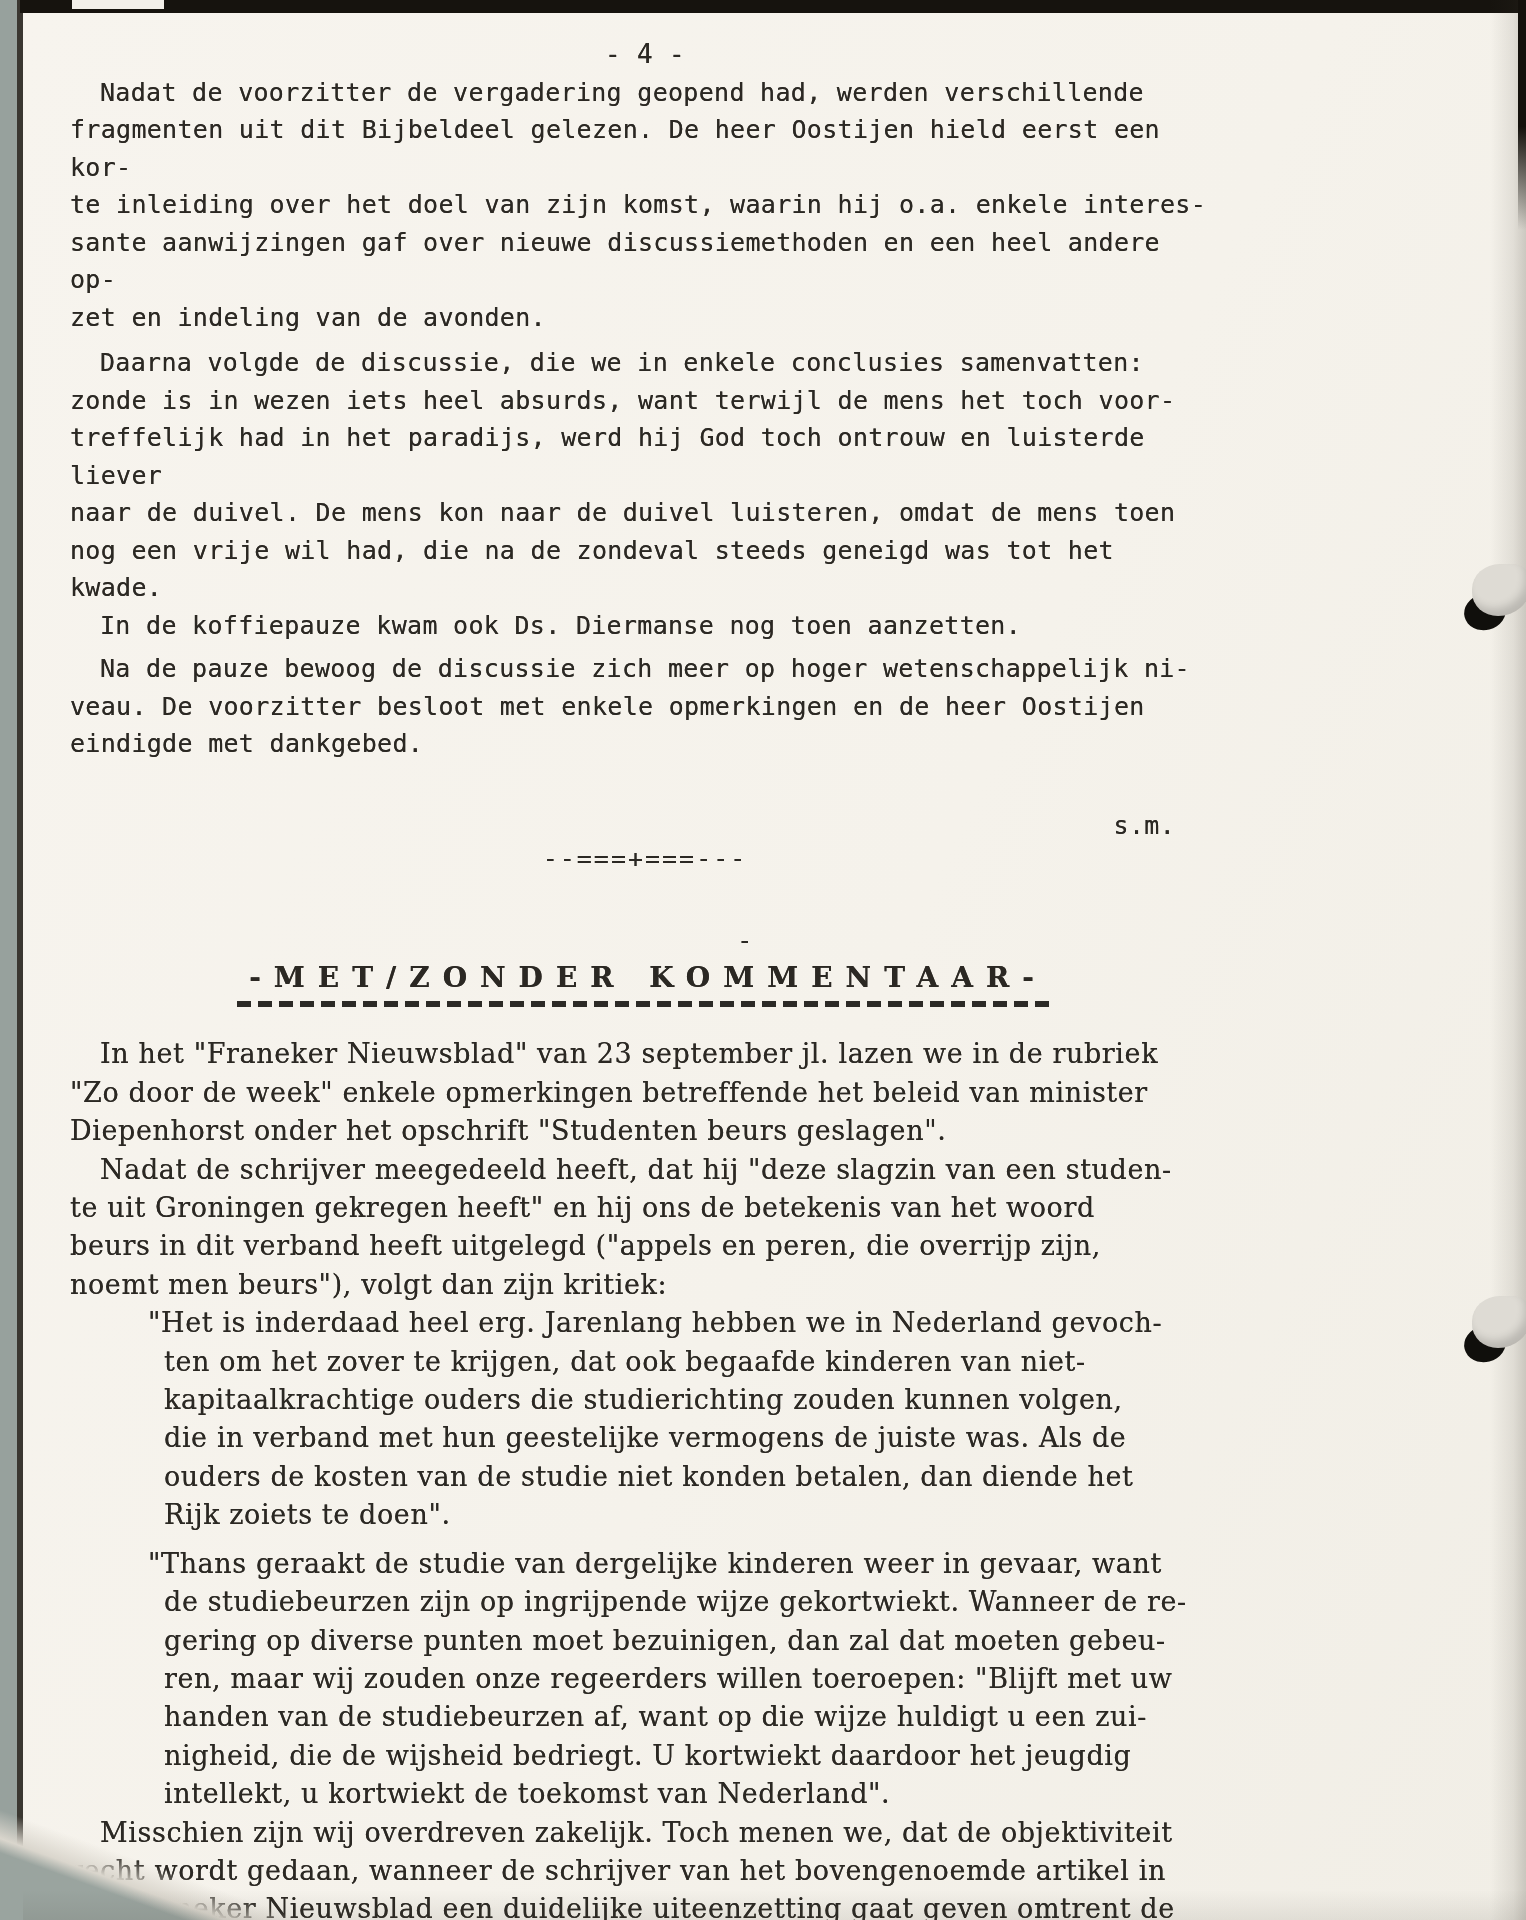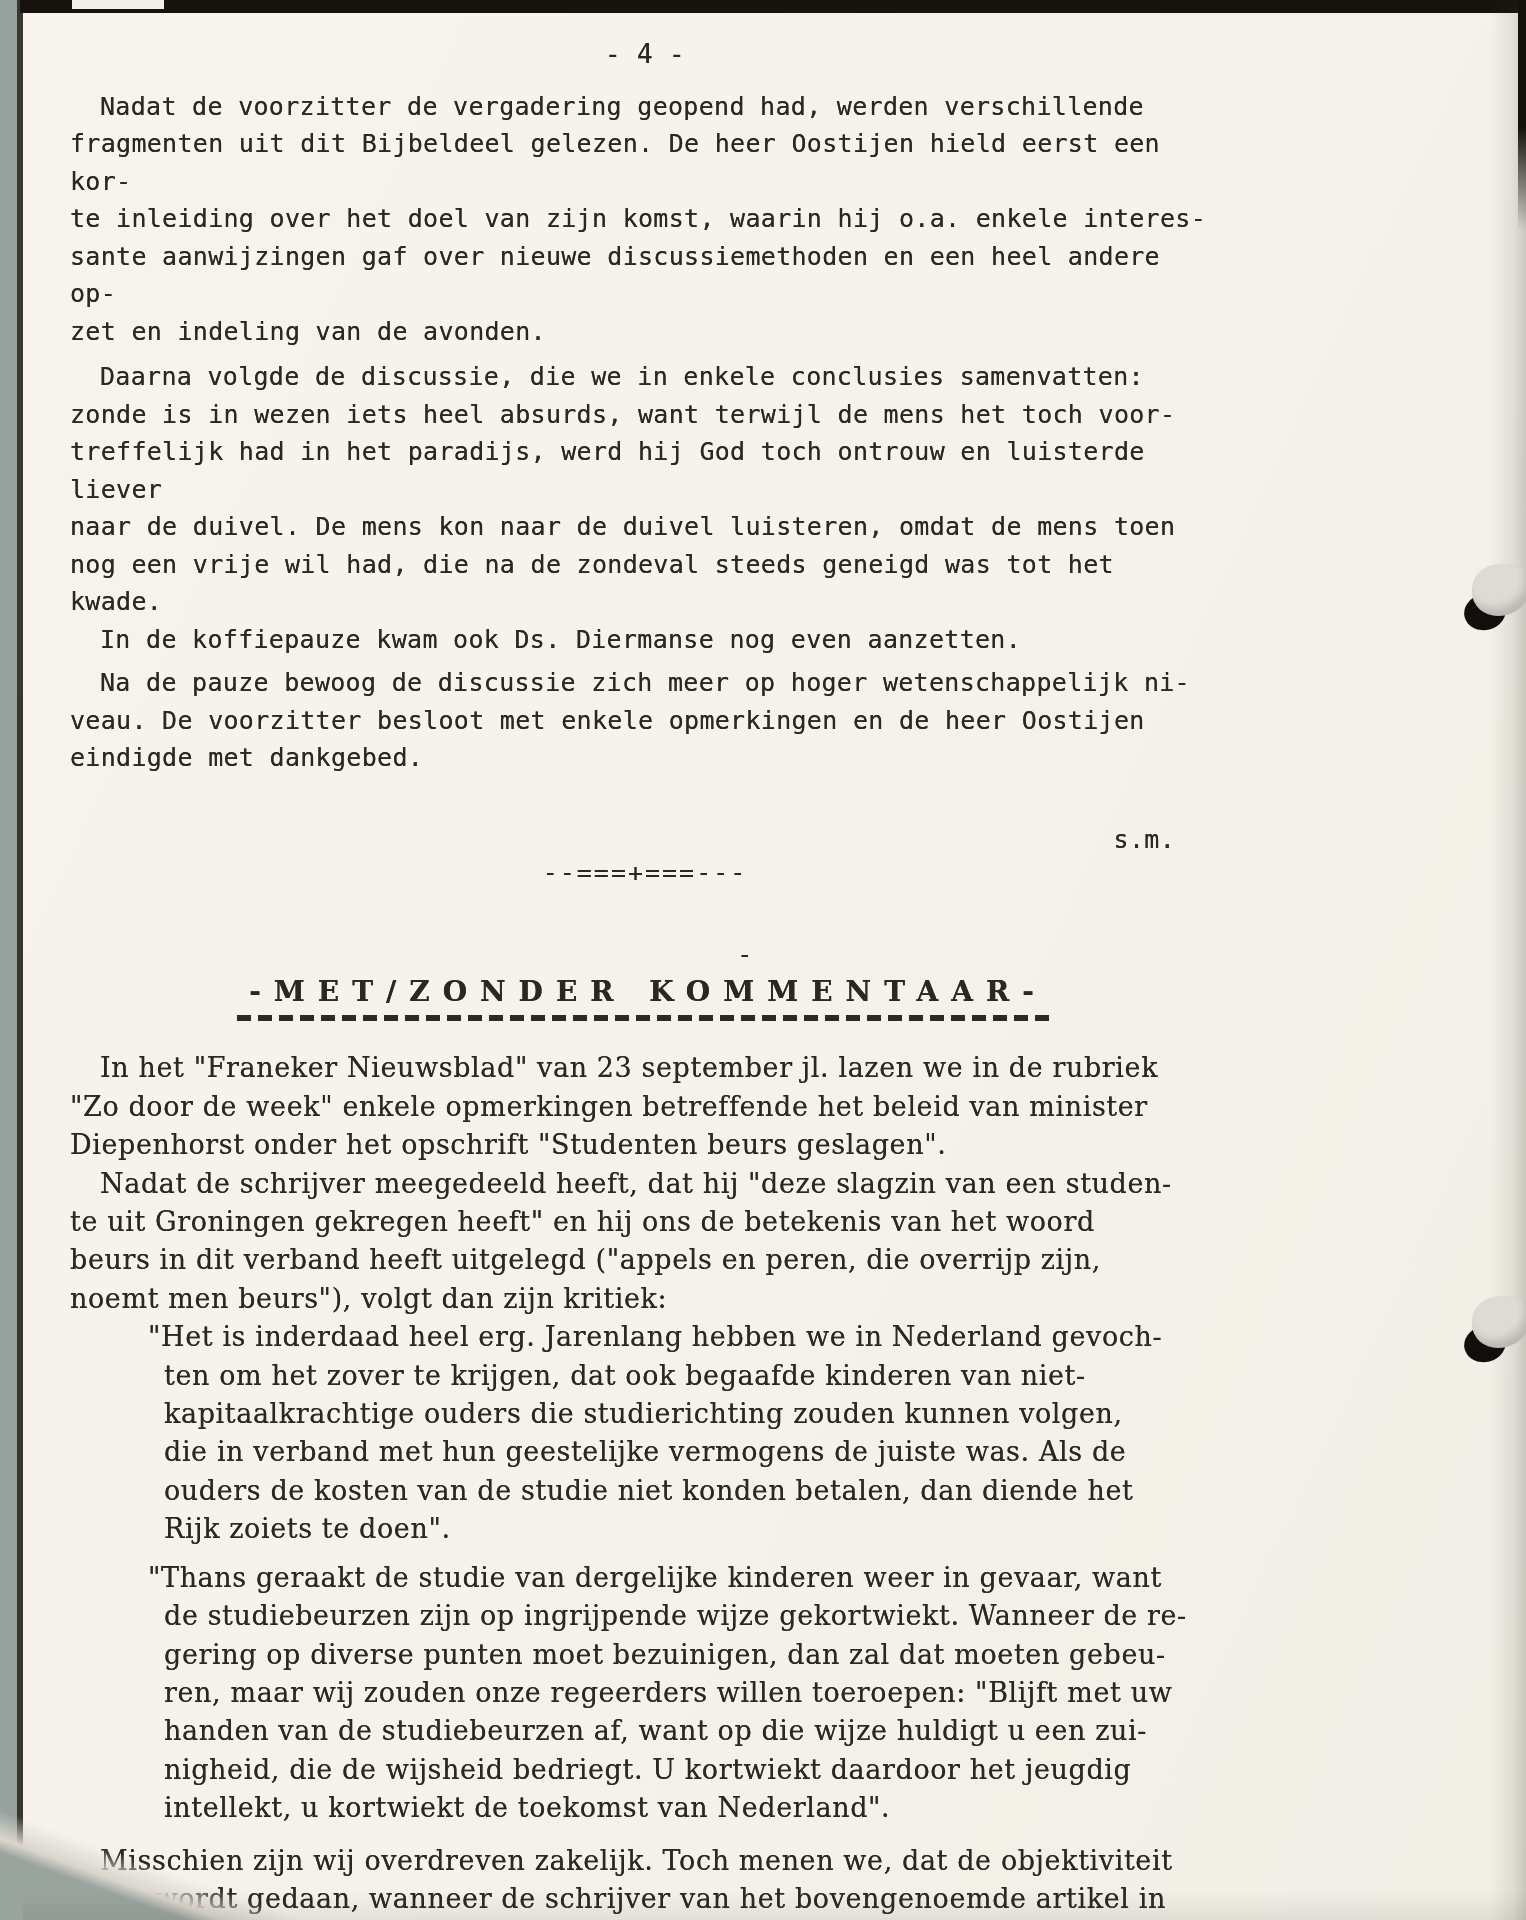--- a/index.html
+++ b/index.html
@@ -43,21 +43,21 @@
 
   
   .content{position:absolute;left:47px;top:0;width:1150px;color:#2b2823;}
   .mono{font-family:"DejaVu Sans Mono",monospace;font-size:25px;line-height:37.5px;
         letter-spacing:0.3px;text-shadow:0 0 0.5px rgba(43,40,35,0.8);margin-top:44px;}
   .serif{font-family:"DejaVu Serif",serif;font-size:27px;line-height:38.4px;
         letter-spacing:0.6px;text-shadow:0 0 0.6px rgba(43,40,35,0.8);}
   .para{margin:0;white-space:pre-wrap;}
   .indent{text-indent:30px;}
   .page-number{margin-top:36px;text-align:center;font-size:26px;}
-  .mt8{margin-top:8px;} .mt6{margin-top:6px;} .mt10{margin-top:10px;} .mt14{margin-top:14px;}
+  .mt8{margin-top:8px;} .mt6{margin-top:6px;} .mt10{margin-top:10px;} .mt14{}
   .signature{text-align:right;padding-right:45px;}
   .separator{text-align:center;margin-top:-4px;letter-spacing:2px;}
   .separator-dash{text-align:center;padding-left:200px;}
   .heading-wrap{text-align:center;margin-top:0;line-height:44px;}
   .heading{display:inline-block;position:relative;font-size:28px;letter-spacing:13px;
            font-weight:bold;padding:0 2px 12px 8px;}
   .heading::after{content:"";position:absolute;left:-4px;right:-2px;bottom:2px;height:6px;
            background:repeating-linear-gradient(90deg,#2c2a26 0 14px,transparent 14px 21px);}
   .sec2-start{margin-top:26px;}
   .quote{margin-left:94px;text-indent:-16px;}
@@ -79,21 +79,21 @@
 te inleiding over het doel van zijn komst, waarin hij o.a. enkele interes-
 sante aanwijzingen gaf over nieuwe discussiemethoden en een heel andere op-
 zet en indeling van de avonden.</p>
 
       <p class="para mono indent mt8">Daarna volgde de discussie, die we in enkele conclusies samenvatten:
 zonde is in wezen iets heel absurds, want terwijl de mens het toch voor-
 treffelijk had in het paradijs, werd hij God toch ontrouw en luisterde liever
 naar de duivel. De mens kon naar de duivel luisteren, omdat de mens toen
 nog een vrije wil had, die na de zondeval steeds geneigd was tot het kwade.</p>
 
-      <p class="para mono indent">In de koffiepauze kwam ook Ds. Diermanse nog even aanzetten.</p>
+      <p class="para mono indent">In de koffiepauze kwam ook Ds. Diermanse nog toen aanzetten.</p>
 
       <p class="para mono indent mt6">Na de pauze bewoog de discussie zich meer op hoger wetenschappelijk ni-
 veau. De voorzitter besloot met enkele opmerkingen en de heer Oostijen
 eindigde met dankgebed.</p>
 
       <div class="signature mono">s.m.</div>
 
       <div class="separator mono">--===+===---</div>
 
       <div class="separator-dash mono">-</div>

